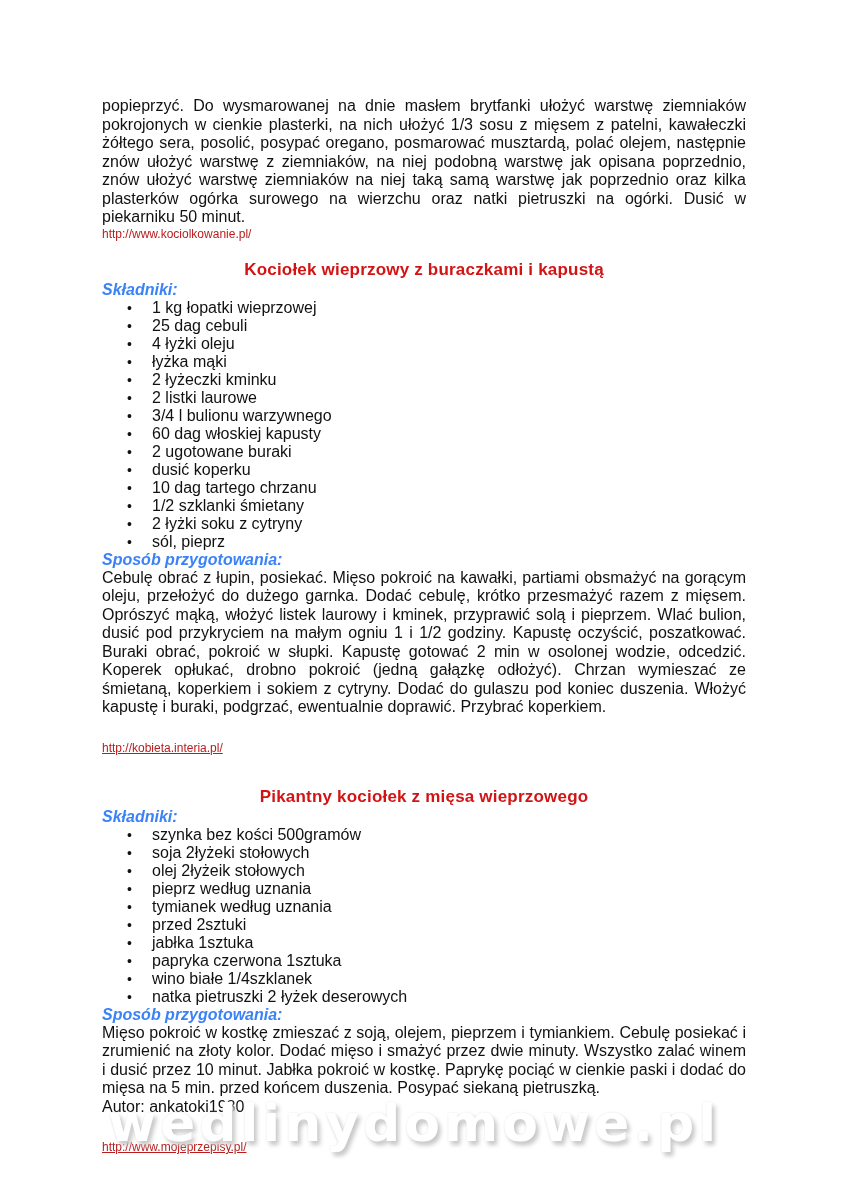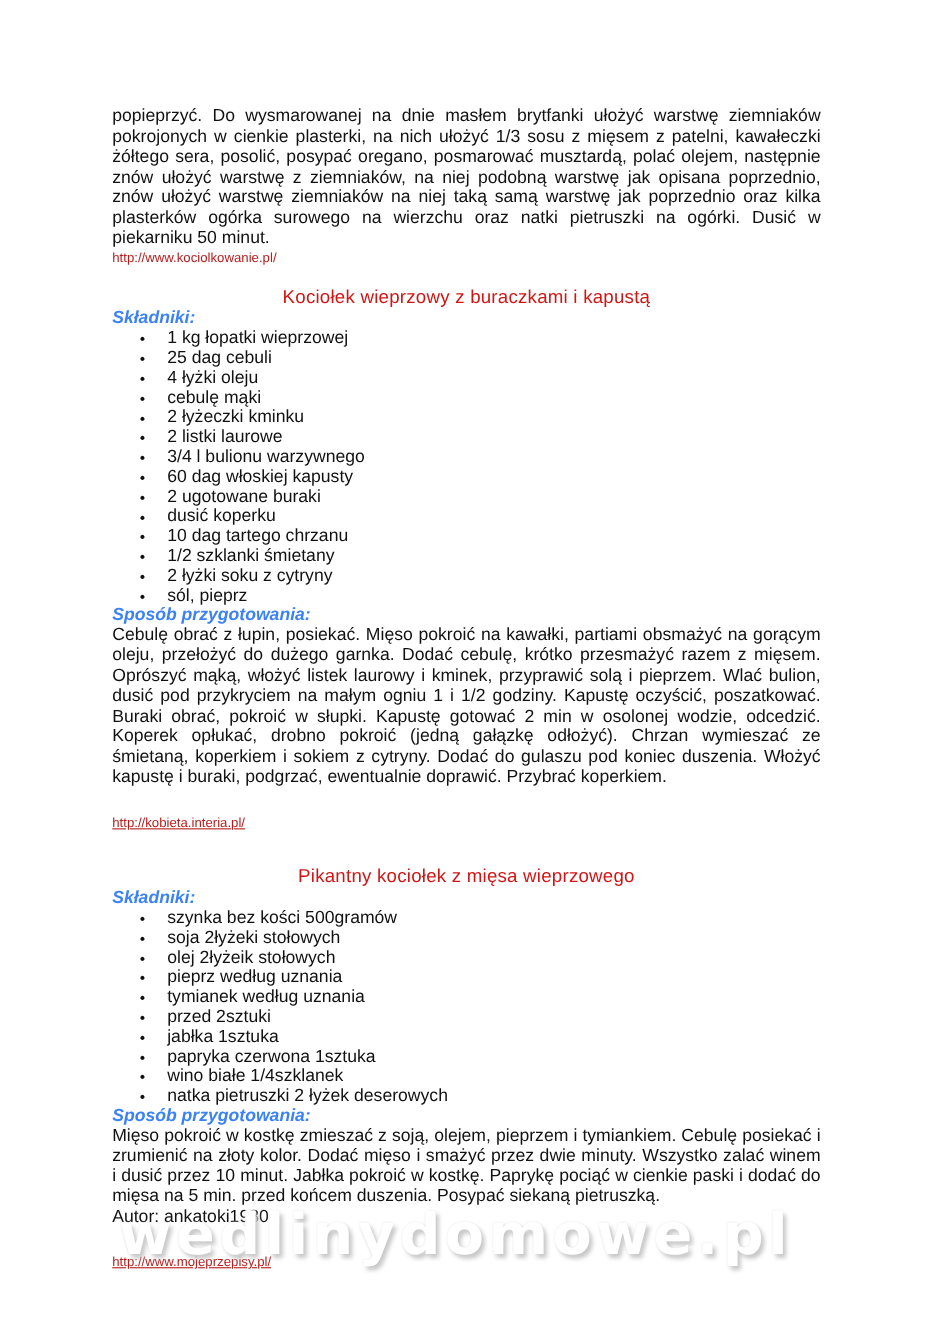--- a/index.html
+++ b/index.html
@@ -31,21 +31,21 @@
       display: block;
       font-size: 12px;
       line-height: 15px;
       color: #b91c1c;
       text-decoration: none;
       margin: 0;
     }
     .source-link.underlined { text-decoration: underline; margin-top: 24px; }
     .recipe-title {
       font-size: 17px;
-      font-weight: normal;
+      font-weight: bold;
       color: #d21414;
       text-align: center;
       line-height: 22px;
       margin: 0;
       letter-spacing: 0.2px;
     }
     .section-label {
       font-size: 16px;
       font-weight: bold;
       font-style: italic;
@@ -100,21 +100,21 @@
 
   <div style="height:17px"></div>
 
   <section>
     <h2 class="recipe-title">Kociołek wieprzowy z buraczkami i kapustą</h2>
     <p class="section-label">Składniki:</p>
     <ul class="ingredients">
       <li><span class="bullet">•</span><span>1 kg łopatki wieprzowej</span></li>
       <li><span class="bullet">•</span><span>25 dag cebuli</span></li>
       <li><span class="bullet">•</span><span>4 łyżki oleju</span></li>
-      <li><span class="bullet">•</span><span>cebulę mąki</span></li>
+      <li><span class="bullet">•</span><span>łyżka mąki</span></li>
       <li><span class="bullet">•</span><span>2 łyżeczki kminku</span></li>
       <li><span class="bullet">•</span><span>2 listki laurowe</span></li>
       <li><span class="bullet">•</span><span>3/4 l bulionu warzywnego</span></li>
       <li><span class="bullet">•</span><span>60 dag włoskiej kapusty</span></li>
       <li><span class="bullet">•</span><span>2 ugotowane buraki</span></li>
       <li><span class="bullet">•</span><span>dusić koperku</span></li>
       <li><span class="bullet">•</span><span>10 dag tartego chrzanu</span></li>
       <li><span class="bullet">•</span><span>1/2 szklanki śmietany</span></li>
       <li><span class="bullet">•</span><span>2 łyżki soku z cytryny</span></li>
       <li><span class="bullet">•</span><span>sól, pieprz</span></li>

